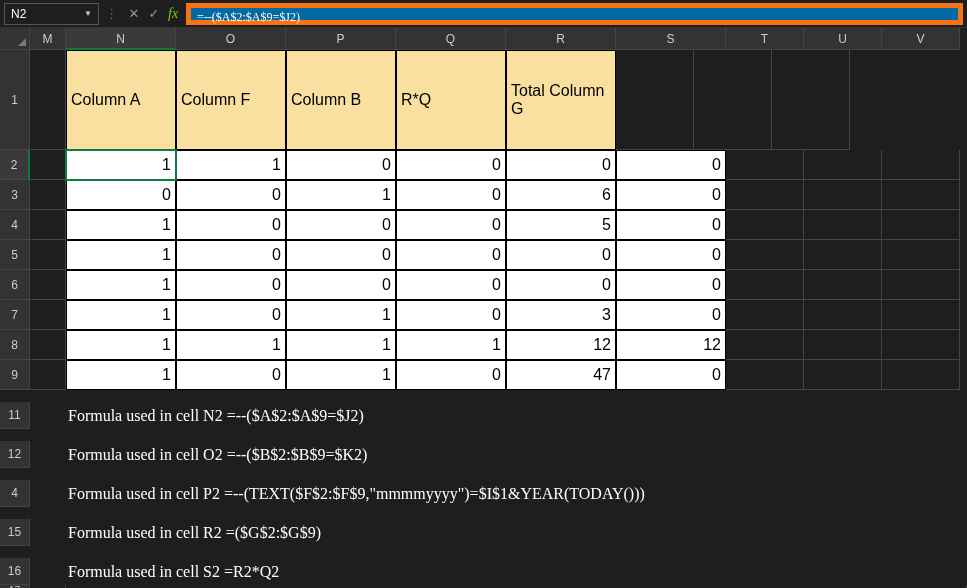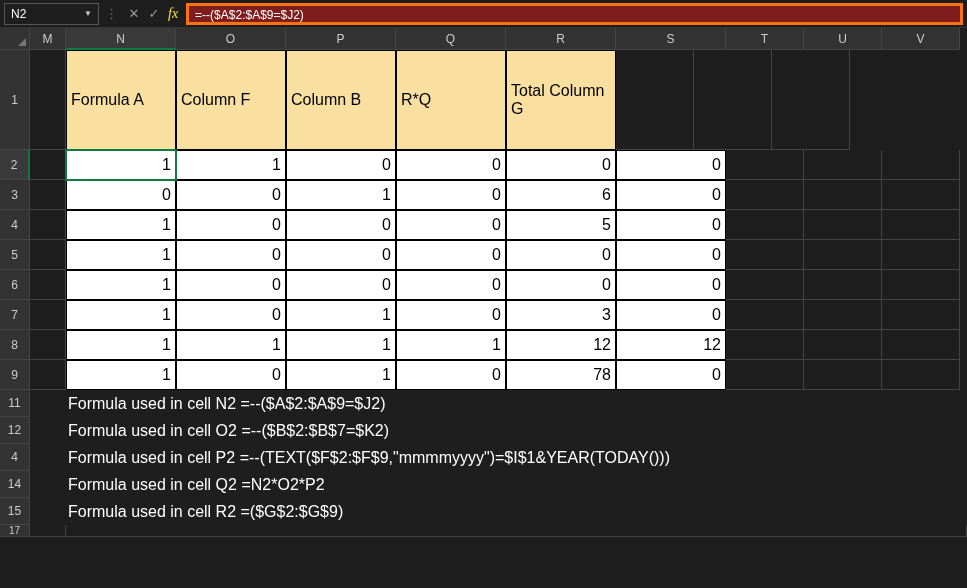--- a/index.html
+++ b/index.html
@@ -43,33 +43,34 @@
     .fb-btn {
       width: 20px;
       text-align: center;
       color: #999;
       font-size: 13px;
       cursor: pointer;
     }
     .fx-label {
       font-style: italic;
       font-family: 'Times New Roman', serif;
-      color: #fde047;
+      color: #84cc16;
       margin: 0 4px;
       font-size: 14px;
     }
     .formula-input {
       flex: 1;
-      background: #7f1d1d;
-      border: 3px solid #f97316;
+      background: #0369a1;
+      border: 5px solid #f97316;
       color: #fff;
       height: 22px;
       padding: 2px 6px;
       font-size: 12px;
       margin-left: 4px;
+      font-family: Liberation Serif, serif;
     }
     .grid-wrap {
       position: relative;
       background: #1e1e1e;
     }
     .col-headers {
       display: flex;
       height: 22px;
       background: #1e1e1e;
     }
@@ -156,25 +157,25 @@
       outline-offset: -1px;
       position: relative;
       z-index: 2;
     }
     .formula-row .cell {
       font-size: 16px;
       color: #fff;
       border: none;
       height: 27px;
     }
-    .formula-row { height: 27px; }
+    .formula-row { height: 27px; margin-top: 12px; }
     .formula-text {
       white-space: nowrap;
       padding-left: 2px;
-      font-family: Liberation Sans, sans-serif;
+      font-family: Liberation Serif, serif;
     }
   </style>
 </head>
 <body>
 
 <div class="formula-bar">
   <div class="name-box">
     <span>N2</span>
     <span class="name-box-dd">▼</span>
   </div>
@@ -196,21 +197,21 @@
     <div class="col-h w-data">R</div>
     <div class="col-h w-data">S</div>
     <div class="col-h w-rest">T</div>
     <div class="col-h w-rest">U</div>
     <div class="col-h w-rest">V</div>
   </div>
 
   <div class="row header-row">
     <div class="row-h">1</div>
     <div class="cell w-m"></div>
-    <div class="cell hdr-cell w-data">Formula A</div>
+    <div class="cell hdr-cell w-data">Column A</div>
     <div class="cell hdr-cell w-data">Column F</div>
     <div class="cell hdr-cell w-data">Column B</div>
     <div class="cell hdr-cell w-data">R*Q</div>
     <div class="cell hdr-cell w-data">Total Column G</div>
     <div class="cell w-rest"></div>
     <div class="cell w-rest"></div>
     <div class="cell w-rest"></div>
   </div>
 
   <div id="data-rows">
@@ -305,54 +306,54 @@
         <div class="cell w-rest"></div>
         <div class="cell w-rest"></div>
       </div>
       <div class="row">
         <div class="row-h">9</div>
         <div class="cell w-m"></div>
         <div class="cell data-cell w-data">1</div>
         <div class="cell data-cell w-data">0</div>
         <div class="cell data-cell w-data">1</div>
         <div class="cell data-cell w-data">0</div>
-        <div class="cell data-cell w-data">78</div>
+        <div class="cell data-cell w-data">47</div>
         <div class="cell data-cell w-data">0</div>
         <div class="cell w-rest"></div>
         <div class="cell w-rest"></div>
         <div class="cell w-rest"></div>
       </div>
     </div>
 
 
   <div id="formula-rows">
       <div class="row formula-row">
         <div class="row-h">11</div>
         <div class="cell w-m"></div>
         <div class="cell formula-text" style="flex:1;overflow:visible">Formula used in cell N2 =--($A$2:$A$9=$J2)</div>
       </div>
       <div class="row formula-row">
         <div class="row-h">12</div>
         <div class="cell w-m"></div>
-        <div class="cell formula-text" style="flex:1;overflow:visible">Formula used in cell O2 =--($B$2:$B$7=$K2)</div>
+        <div class="cell formula-text" style="flex:1;overflow:visible">Formula used in cell O2 =--($B$2:$B$9=$K2)</div>
       </div>
       <div class="row formula-row">
         <div class="row-h">4</div>
         <div class="cell w-m"></div>
         <div class="cell formula-text" style="flex:1;overflow:visible">Formula used in cell P2 =--(TEXT($F$2:$F$9,"mmmmyyyy")=$I$1&amp;YEAR(TODAY()))</div>
       </div>
       <div class="row formula-row">
-        <div class="row-h">14</div>
-        <div class="cell w-m"></div>
-        <div class="cell formula-text" style="flex:1;overflow:visible">Formula used in cell Q2 =N2*O2*P2</div>
-      </div>
-      <div class="row formula-row">
         <div class="row-h">15</div>
         <div class="cell w-m"></div>
         <div class="cell formula-text" style="flex:1;overflow:visible">Formula used in cell R2 =($G$2:$G$9)</div>
+      </div>
+      <div class="row formula-row">
+        <div class="row-h">16</div>
+        <div class="cell w-m"></div>
+        <div class="cell formula-text" style="flex:1;overflow:visible">Formula used in cell S2 =R2*Q2</div>
       </div>
     </div>
 
   <div class="row" style="height:12px">
     <div class="row-h" style="font-size:10px">17</div>
     <div class="cell w-m"></div>
     <div class="cell" style="flex:1"></div>
   </div>
 </div>
 

